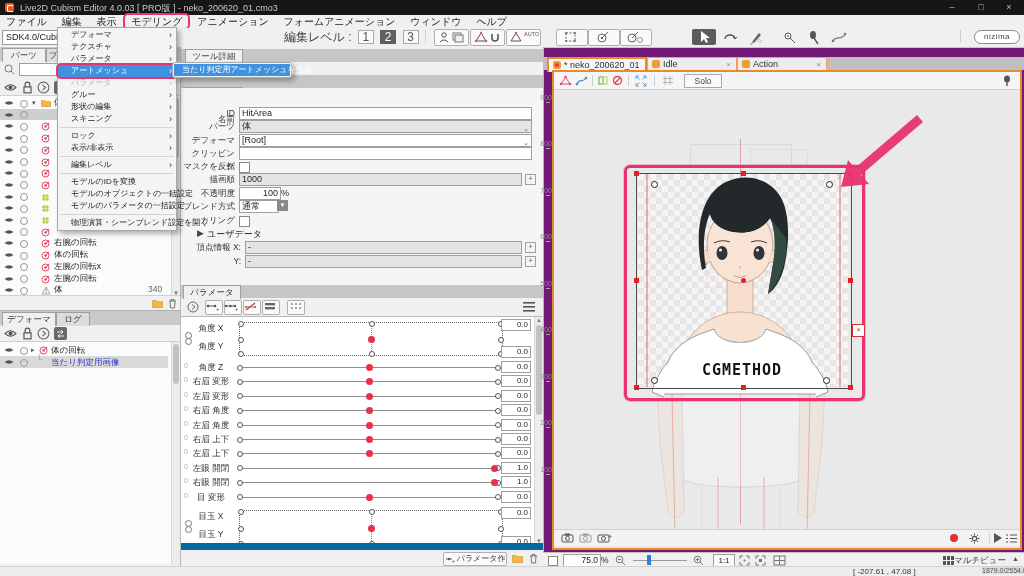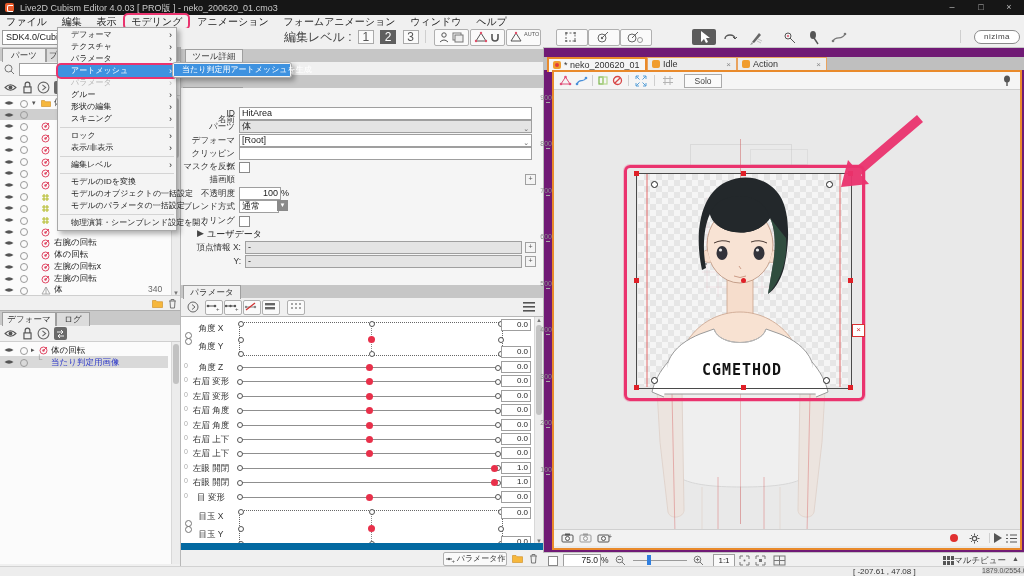--- a/index.html
+++ b/index.html
@@ -521,20 +521,21 @@
       <div class="irow" style="top:59px;padding-left:20px;">
           <span class="ilabel">クリッピング</span>
           <input class="input ifield" value="" style="">
         </div>
       <div class="irow" style="top:72px;">
           <span class="ilabel">マスクを反転</span>
           <span class="checkbox"></span>
         </div>
       <div class="irow" style="top:85px;">
           <span class="ilabel">描画順</span>
+          <div class="input gray ifield" style="right:16px;"><span>1000</span></div>
           <span class="plusbtn" style="right:2px;"></span>
         </div>
       <div class="irow" style="top:99px;">
           <span class="ilabel">不透明度</span>
           <div class="input ifield" style="width:36px;right:auto;text-align:right;"><span>100</span></div>
           <span class="abs" style="left:98px;line-height:13px;">%</span>
         </div>
       <div class="irow" style="top:112px;">
           <span class="ilabel">ブレンド方式</span>
           <div class="input ifield" style="width:34px;right:auto;"><span>通常</span></div>

